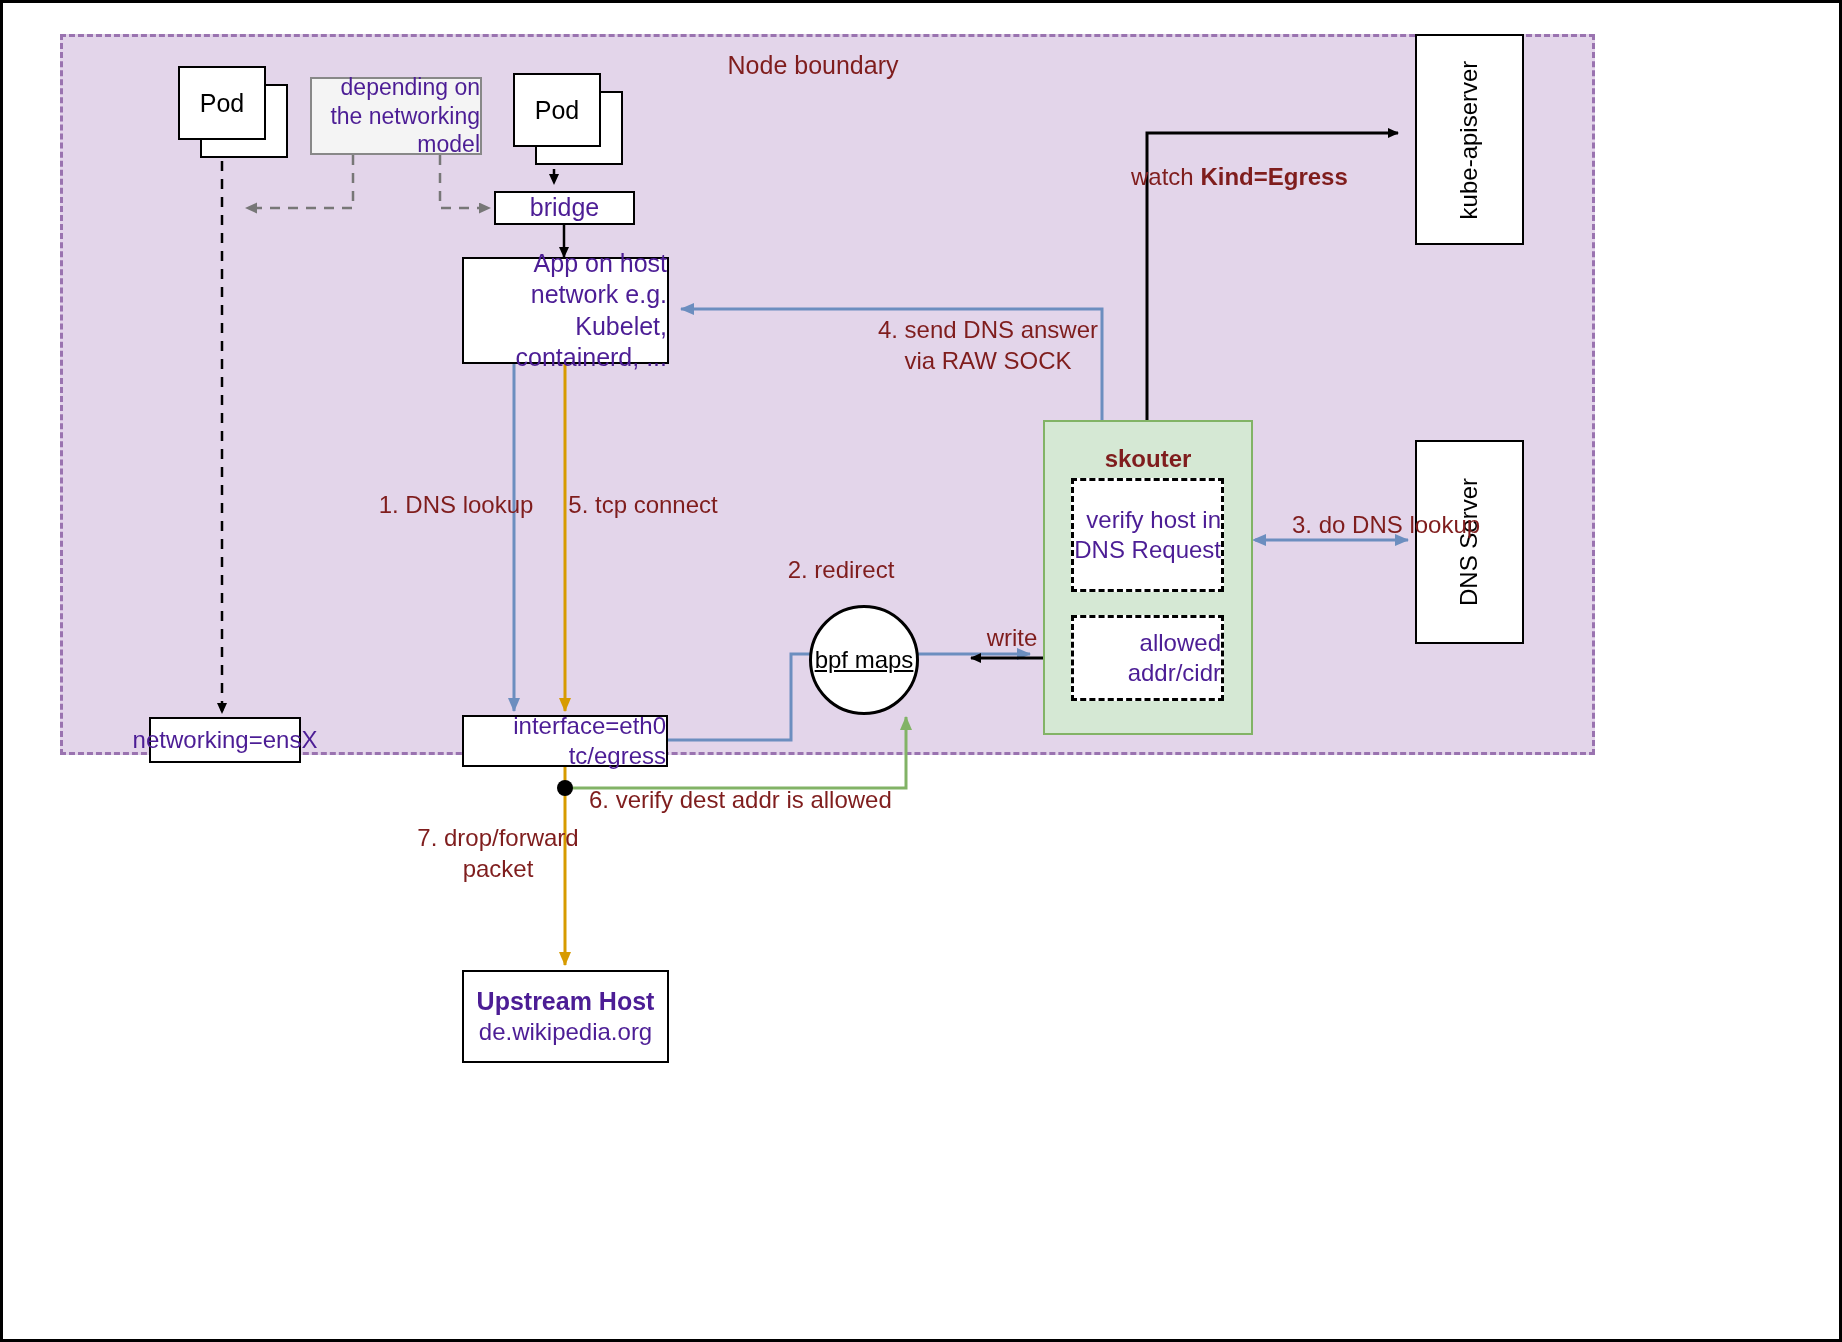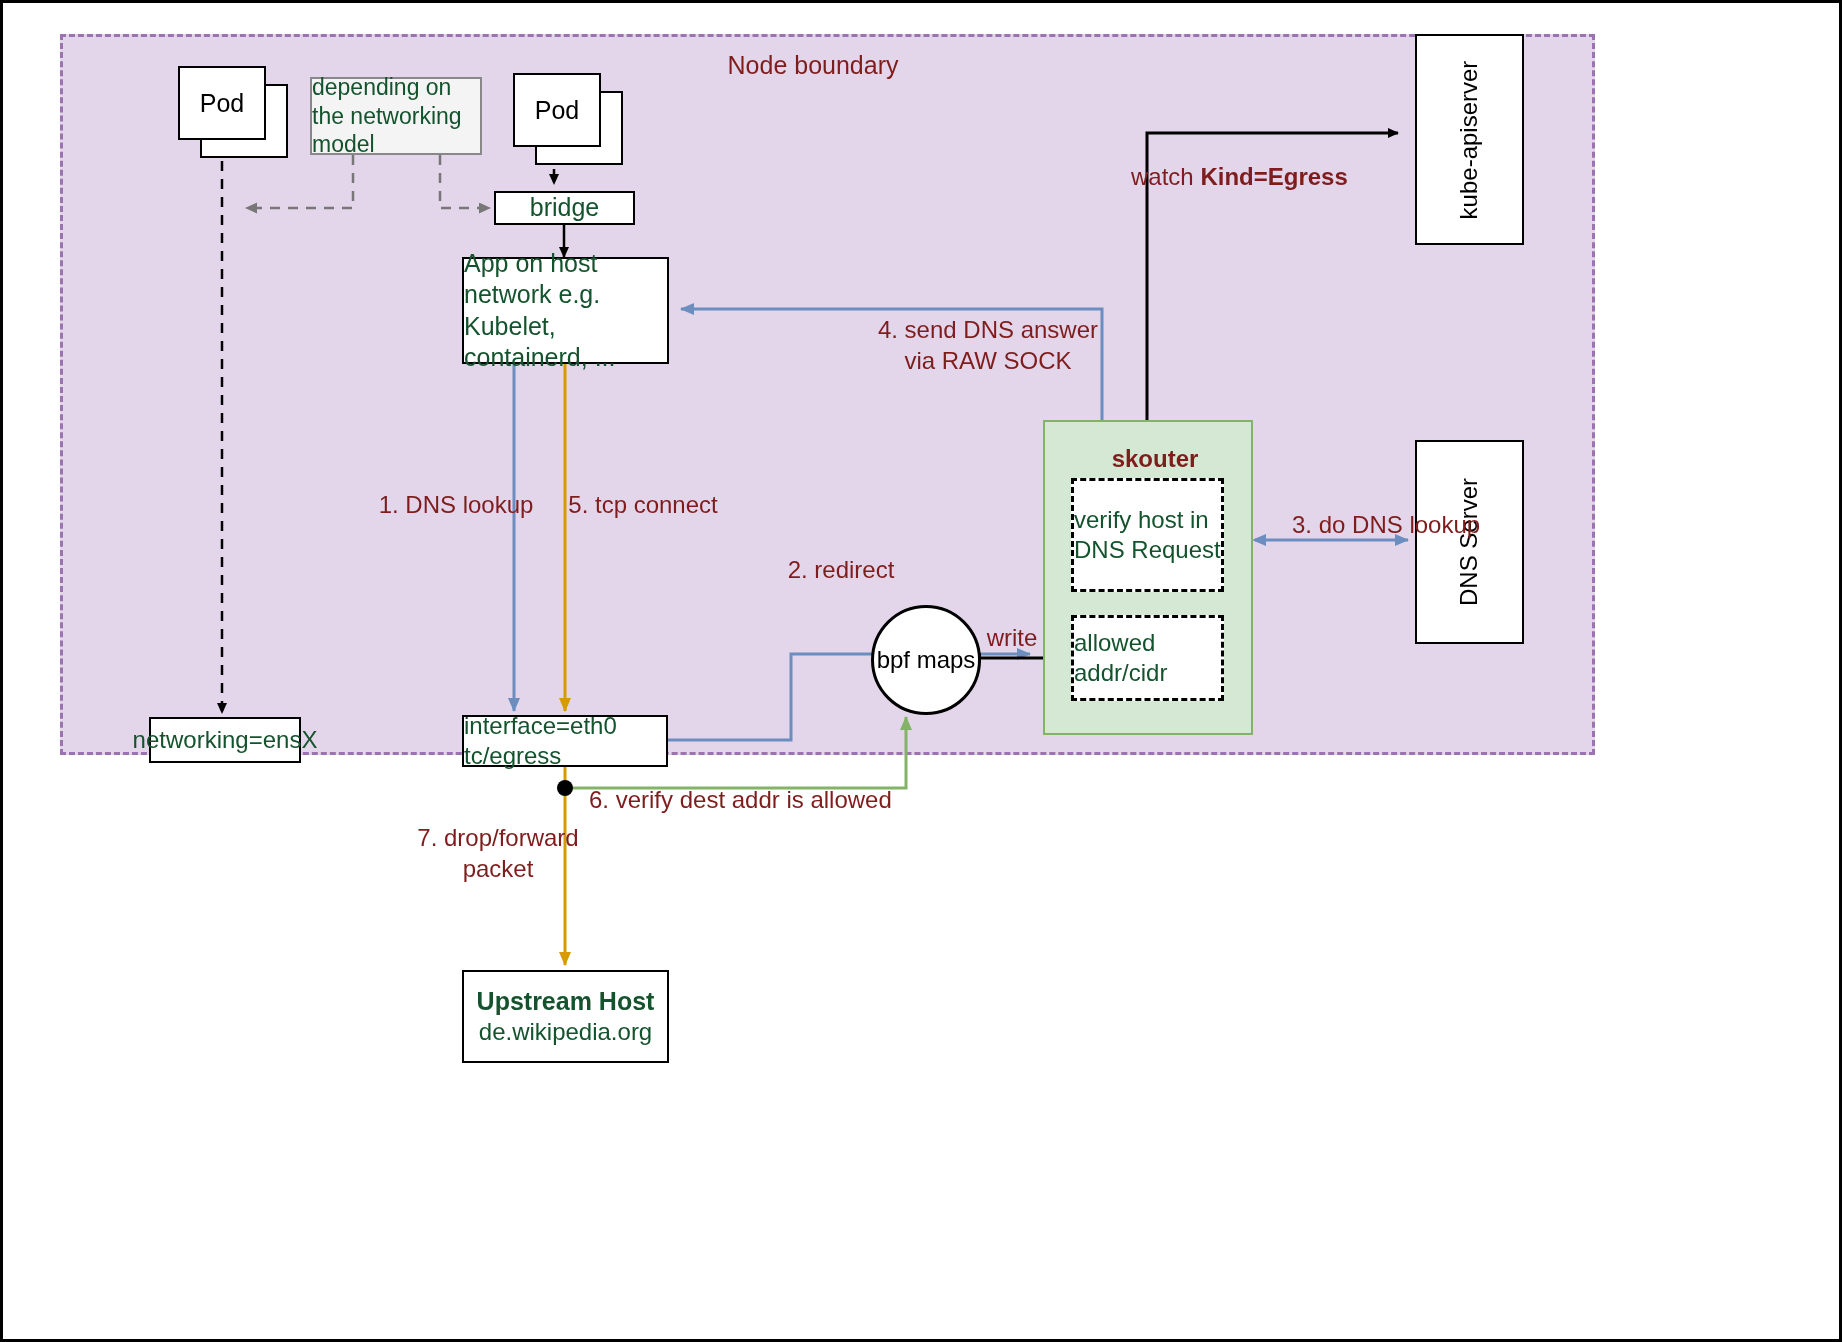--- a/index.html
+++ b/index.html
@@ -27,22 +27,22 @@
     height: 1342px;
     pointer-events: none;
   }
   .node {
     position: absolute;
     box-sizing: border-box;
     display: flex;
     flex-direction: column;
     align-items: center;
     justify-content: center;
-    text-align: left;
-    color: #14532d;
+    text-align: right;
+    color: #4c1d95;
     line-height: 1.25;
   }
   .boxwhite {
     background: #ffffff;
     border: 2.5px solid #000000;
   }
   .boxgray {
     background: #f4f4f4;
     border: 2px solid #888888;
   }
@@ -195,25 +195,25 @@
 
   <div class="node boxwhite fs25" style="left:459px; top:254px; width:207px; height:107px;">App on host network
 e.g. Kubelet,
 containerd, ...</div>
 
   <div class="node boxwhite fs24" style="left:146px; top:714px; width:152px; height:46px;">networking=ensX</div>
 
   <div class="node boxwhite fs24" style="left:459px; top:712px; width:206px; height:52px;">interface=eth0
 tc/egress</div>
 
-  <div class="circlebox fs24" style="left:868px; top:602px; width:104px; height:104px;">bpf
+  <div class="circlebox fs24" style="left:806px; top:602px; width:104px; height:104px;text-decoration:underline;">bpf
 maps</div>
 
   <div class="skouterbox" style="left:1040px; top:417px; width:210px; height:315px;"></div>
-  <div class="label fs24 bold" style="left:1040px; top:440px; width:210px;margin-left:7px;">skouter</div>
+  <div class="label fs24 bold" style="left:1040px; top:440px; width:210px;">skouter</div>
   <div class="node boxdashed fs24" style="left:1068px; top:612px; width:153px; height:86px;">allowed
 addr/cidr</div>
   <div class="node boxdashed fs24" style="left:1068px; top:475px; width:153px; height:114px;">verify host
 in DNS
 Request</div>
 
   <div class="boxwhite vlabel" style="position:absolute; left:1412px; top:31px; width:105px; height:207px;">
     <span class="fs24">kube-apiserver</span>
   </div>
 

